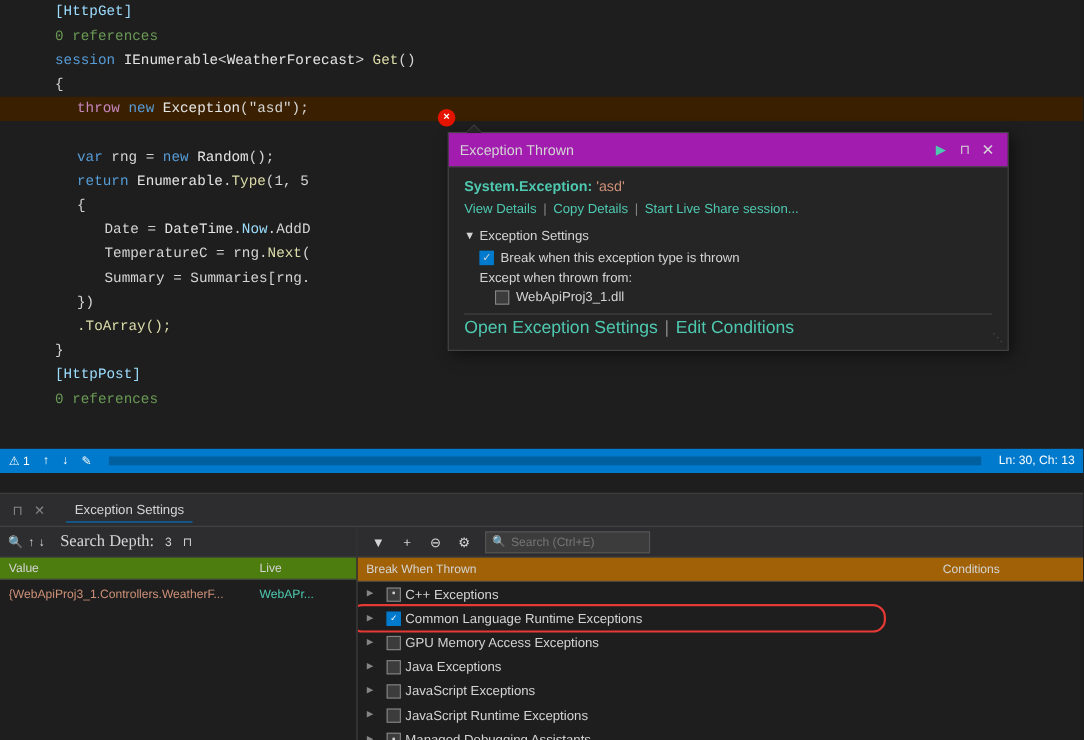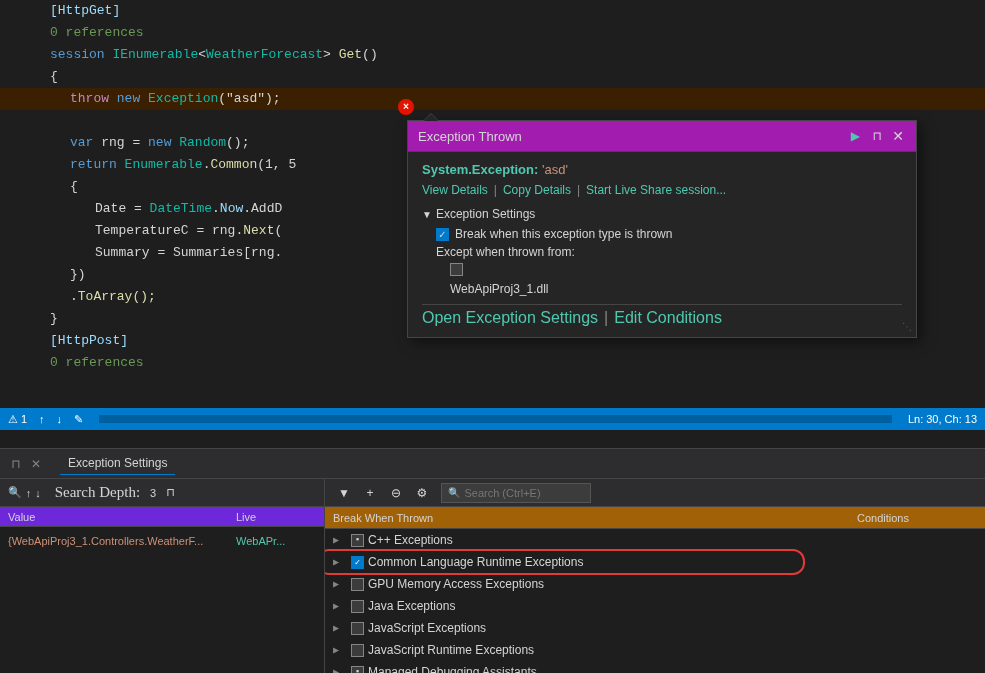--- a/index.html
+++ b/index.html
@@ -30,21 +30,21 @@
       white-space: pre;
     }
 
     .code-content {
       flex: 1;
       padding-left: 5px;
     }
 
     .kw { color: #569cd6; }
     .kw2 { color: #c586c0; }
-    .type { color: #14b8a6; }
+    .type { color: #e5e5e5; }
     .method { color: #dcdcaa; }
     .prop { color: #9cdcfe; }
     .plain { color: #d4d4d4; }
     .attr { color: #9cdcfe; }
     .comment { color: #6a9955; }
 
     .throw-line {
       background: #ffff0015;
     }
 
@@ -199,28 +199,27 @@
       color: #d4d4d4;
       margin-left: 14px;
       margin-bottom: 4px;
       font-family: 'Segoe UI', sans-serif;
     }
 
     .except-from-label strong { font-weight: normal; }
 
     .dll-row {
       display: flex;
-      align-items: flex-start;
+      align-items: flex-end;
       gap: 6px;
       font-size: 12px;
       color: #d4d4d4;
       margin-left: 28px;
       margin-bottom: 8px;
       font-family: 'Segoe UI', sans-serif;
-      flex-direction: column;
     }
 
     .bottom-links {
       display: flex;
       gap: 0;
       font-size: 16px;
       padding-top: 4px;
       border-top: 1px solid #454545;
       margin-top: 4px;
     }
@@ -444,21 +443,21 @@
   <div class="code-line">
     <span class="gutter"></span>
     <span class="code-content"></span>
   </div>
   <div class="code-line">
     <span class="gutter"></span>
     <span class="code-content" style="padding-left:25px;"><span class="kw">var </span><span class="plain">rng = </span><span class="kw">new </span><span class="type">Random</span><span class="plain">();</span></span>
   </div>
   <div class="code-line">
     <span class="gutter"></span>
-    <span class="code-content" style="padding-left:25px;"><span class="kw">return </span><span class="type">Enumerable</span><span class="plain">.</span><span class="method">Common</span><span class="plain">(1, 5</span></span>
+    <span class="code-content" style="padding-left:25px;"><span class="kw">return </span><span class="type">Enumerable</span><span class="plain">.</span><span class="method">Type</span><span class="plain">(1, 5</span></span>
   </div>
   <div class="code-line">
     <span class="gutter"></span>
     <span class="code-content" style="padding-left:25px;"><span class="plain">{</span></span>
   </div>
   <div class="code-line">
     <span class="gutter"></span>
     <span class="code-content" style="padding-left:50px;"><span class="plain">Date = </span><span class="type">DateTime</span><span class="plain">.</span><span class="prop">Now</span><span class="plain">.AddD</span></span>
   </div>
   <div class="code-line">
@@ -569,21 +568,21 @@
       <div class="left-panel-header">
         <div style="display:flex;align-items:center;gap:4px;">
           <span style="color:#858585;font-size:11px;">🔍</span>
           <span style="color:#d4d4d4;font-size:11px;font-family:'Segoe UI',sans-serif;">↑</span>
           <span style="color:#d4d4d4;font-size:11px;font-family:'Segoe UI',sans-serif;">↓</span>
         </div>
         <span style="color:#d4d4d4;font-size:15px;font-family:Liberation Serif, serif;margin-left:8px;">Search Depth:</span>
         <span style="color:#d4d4d4;font-size:11px;font-family:'Segoe UI',sans-serif;margin-left:4px;">3</span>
         <span style="color:#d4d4d4;font-size:11px;font-family:'Segoe UI',sans-serif;margin-left:4px;">⊓</span>
       </div>
-      <div style="display:flex;height:20px;align-items:center;background:#6d28d9;padding:0 8px;border-bottom:1px solid #454545;">
+      <div style="display:flex;height:20px;align-items:center;background:#4d7c0f;padding:0 8px;border-bottom:1px solid #454545;">
         <span style="color:#d4d4d4;font-size:11px;font-family:'Segoe UI',sans-serif;flex:1;">Value</span>
         <span style="color:#d4d4d4;font-size:11px;font-family:'Segoe UI',sans-serif;width:80px;">Live</span>
       </div>
       <div class="left-panel-content">
         <div class="lp-row">
           <span class="lp-value">{WebApiProj3_1.Controllers.WeatherF...</span>
           <span class="lp-type">WebAPr...</span>
         </div>
       </div>
     </div>

